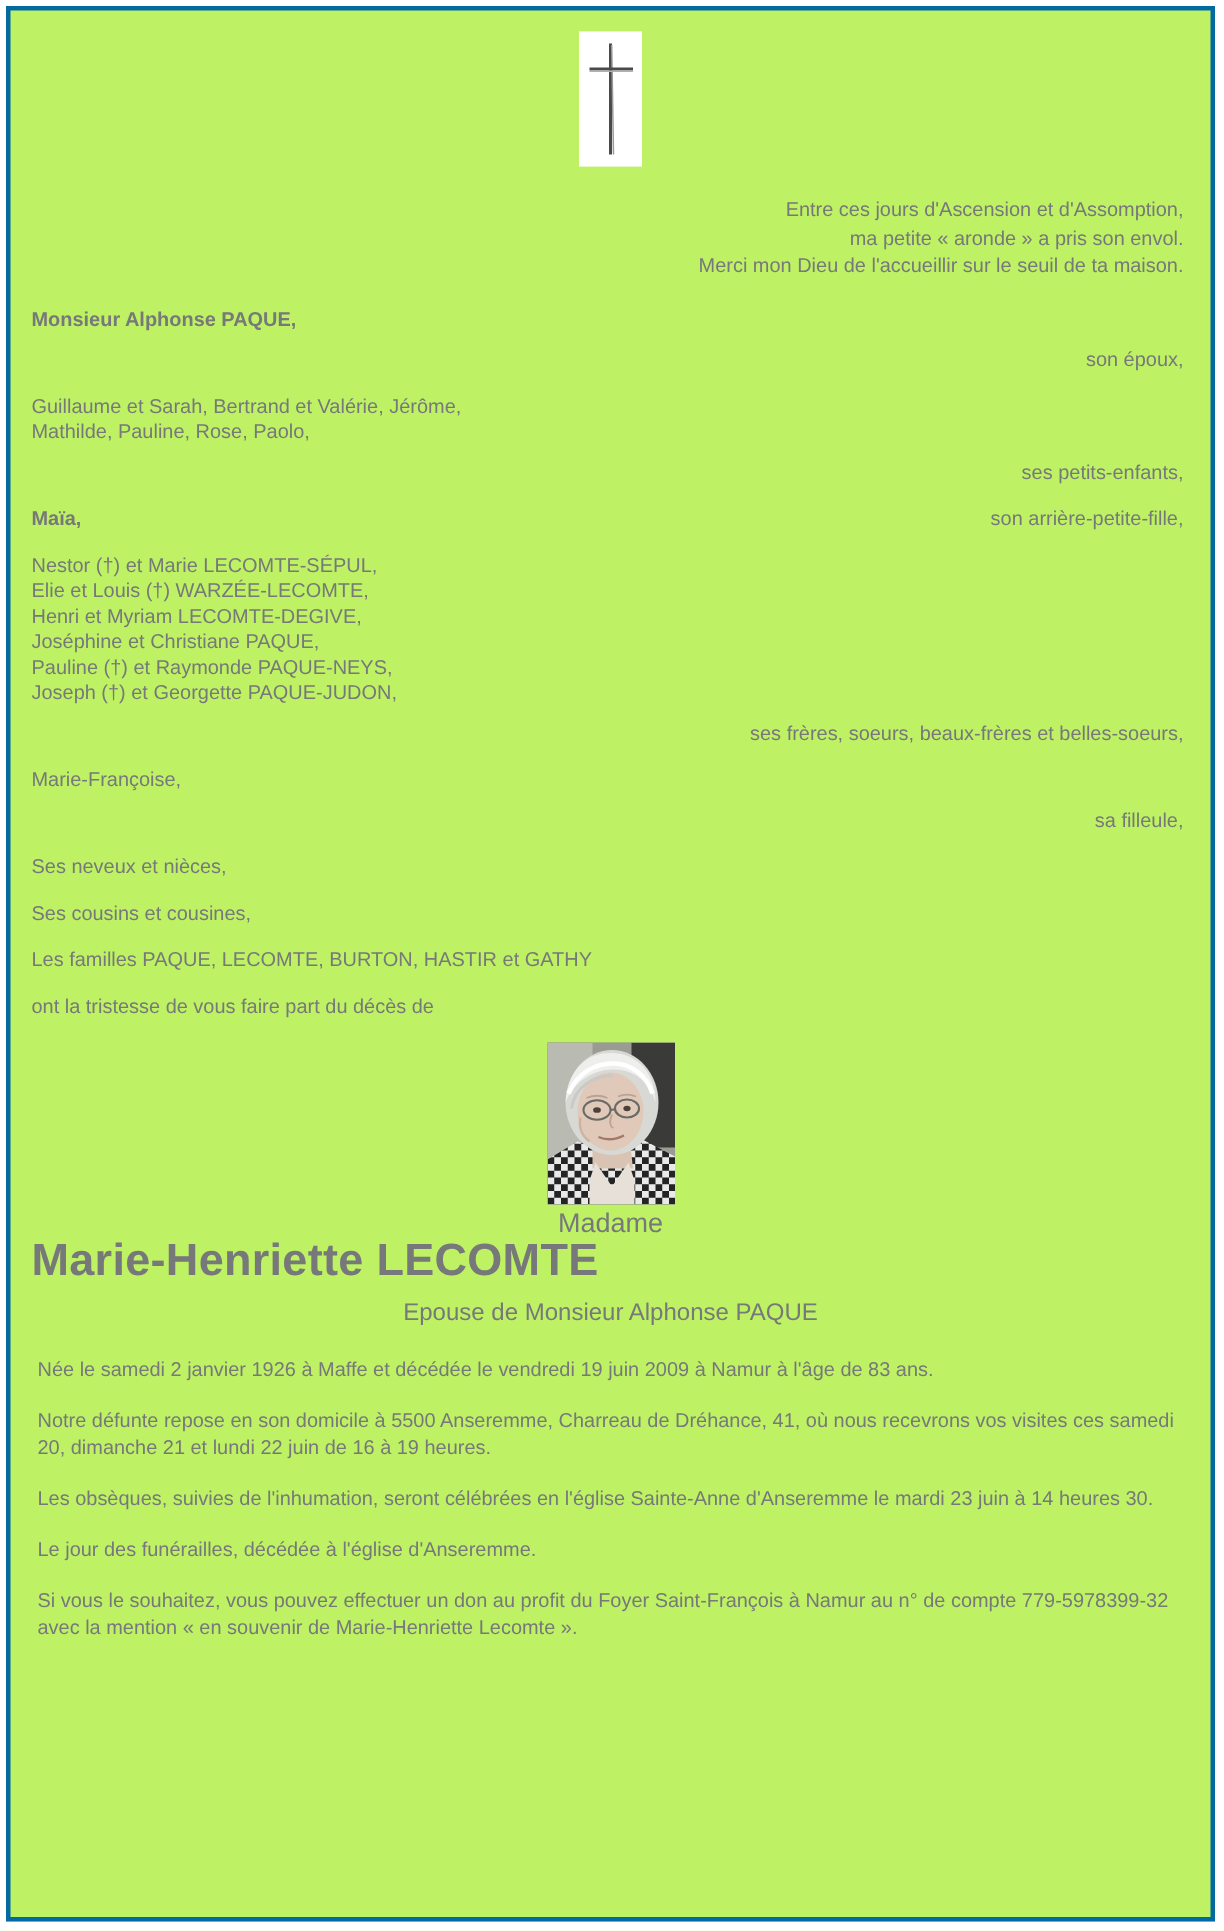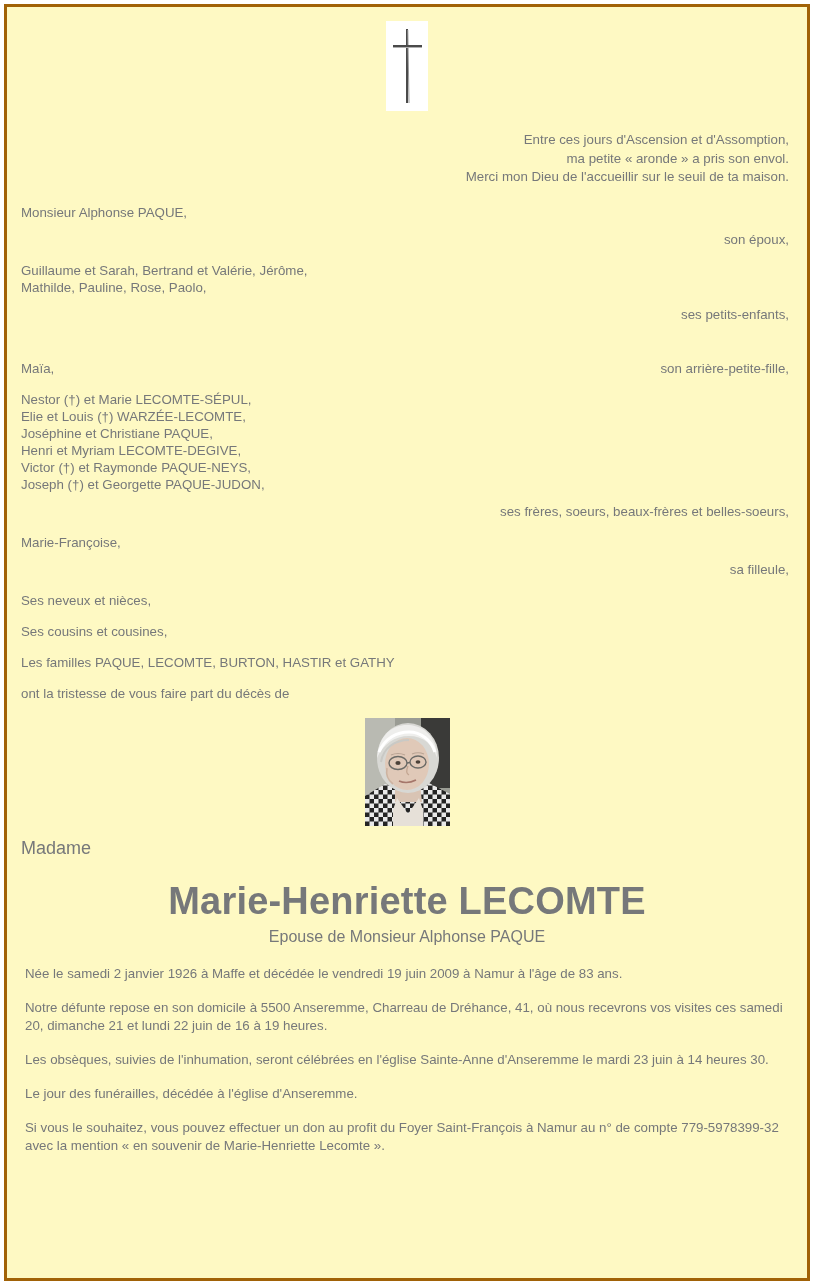--- a/index.html
+++ b/index.html
@@ -19,22 +19,22 @@
     height: 1287px;
     box-sizing: border-box;
     background: #ffffff;
     padding: 4px 6px 6px 4px;
   }
   .frame {
     position: relative;
     width: 100%;
     height: 100%;
     box-sizing: border-box;
-    border: 3px solid #a16207;
-    background: #fef9c3;
+    border: 3px solid #0369a1;
+    background: #bef264;
     overflow: hidden;
   }
   .inner {
     position: relative;
     width: 100%;
     height: 100%;
     box-sizing: border-box;
     padding: 0 14px;
     color: #76787a;
     font-size: 13.3px;
@@ -71,61 +71,59 @@
   }
   .fgroup {
     position: relative;
     margin-bottom: 14px;
   }
   .fgroup .line { white-space: nowrap; }
   .rel {
     text-align: right;
     padding-right: 4px;
     white-space: nowrap;
-    margin-top: 23px;
   }
   .rel-spaced { margin-top: 10px; }
   .single { margin-bottom: 14px; }
 
   
   .row {
     display: flex;
     align-items: flex-end;
     justify-content: space-between;
   }
-  .row .names { flex: 0 1 auto; }
+  .row .names { flex: 0 1 auto; font-weight: bold; }
   .row .rel   { flex: 0 0 auto; }
 
   
   .portrait-wrap {
     display: flex;
     justify-content: center;
     margin-top: 16px;
   }
   .portrait {
     width: 85px;
     height: 108px;
     position: relative;
     overflow: hidden;
     background: #8d8f88;
   }
   .portrait svg { display: block; }
 
   .madame {
-    text-align: left;
+    text-align: center;
     font-size: 18px;
-    margin-top: 14px;
+    margin-top: 4px;
     color: #76787a;
   }
   .deceased-name {
-    text-align: center;
-    font-size: 38px;
+    font-size: 30px;
     font-weight: bold;
     color: #76787a;
-    margin-top: 36px;
+    margin-top: 8px;
     letter-spacing: 0.2px;
   }
   .spouse-of {
     text-align: center;
     font-size: 16px;
     margin-top: 18px;
   }
 
   
   .body-text {
@@ -189,23 +187,23 @@
               <div class="line">Maïa,</div>
             </div>
             <div class="rel">son arrière-petite-fille,</div>
           </div>
         </div>
 
         <div class="fgroup">
           <div class="names">
             <div class="line">Nestor (†) et Marie LECOMTE-SÉPUL,</div>
             <div class="line">Elie et Louis (†) WARZÉE-LECOMTE,</div>
+            <div class="line">Henri et Myriam LECOMTE-DEGIVE,</div>
             <div class="line">Joséphine et Christiane PAQUE,</div>
-            <div class="line">Henri et Myriam LECOMTE-DEGIVE,</div>
-            <div class="line">Victor (†) et Raymonde PAQUE-NEYS,</div>
+            <div class="line">Pauline (†) et Raymonde PAQUE-NEYS,</div>
             <div class="line">Joseph (†) et Georgette PAQUE-JUDON,</div>
           </div>
           <div class="rel rel-spaced">ses frères, soeurs, beaux-frères et belles-soeurs,</div>
         </div>
 
         <div class="fgroup">
           <div class="names">
             <div class="line">Marie-Françoise,</div>
           </div>
           <div class="rel rel-spaced">sa filleule,</div>

